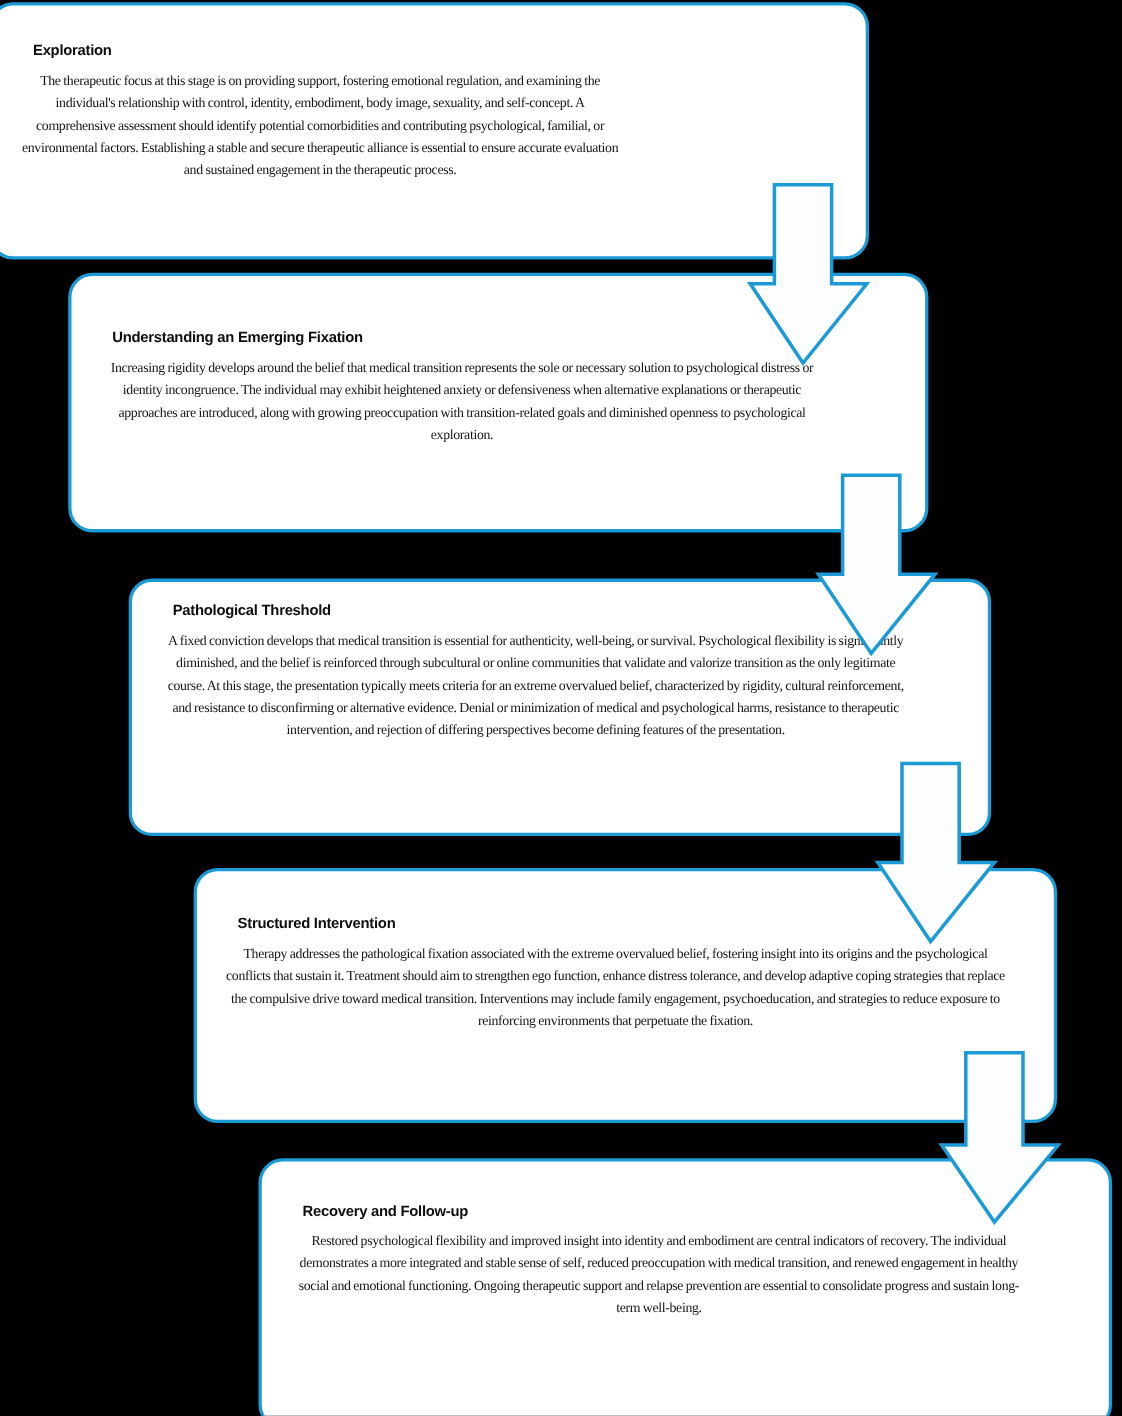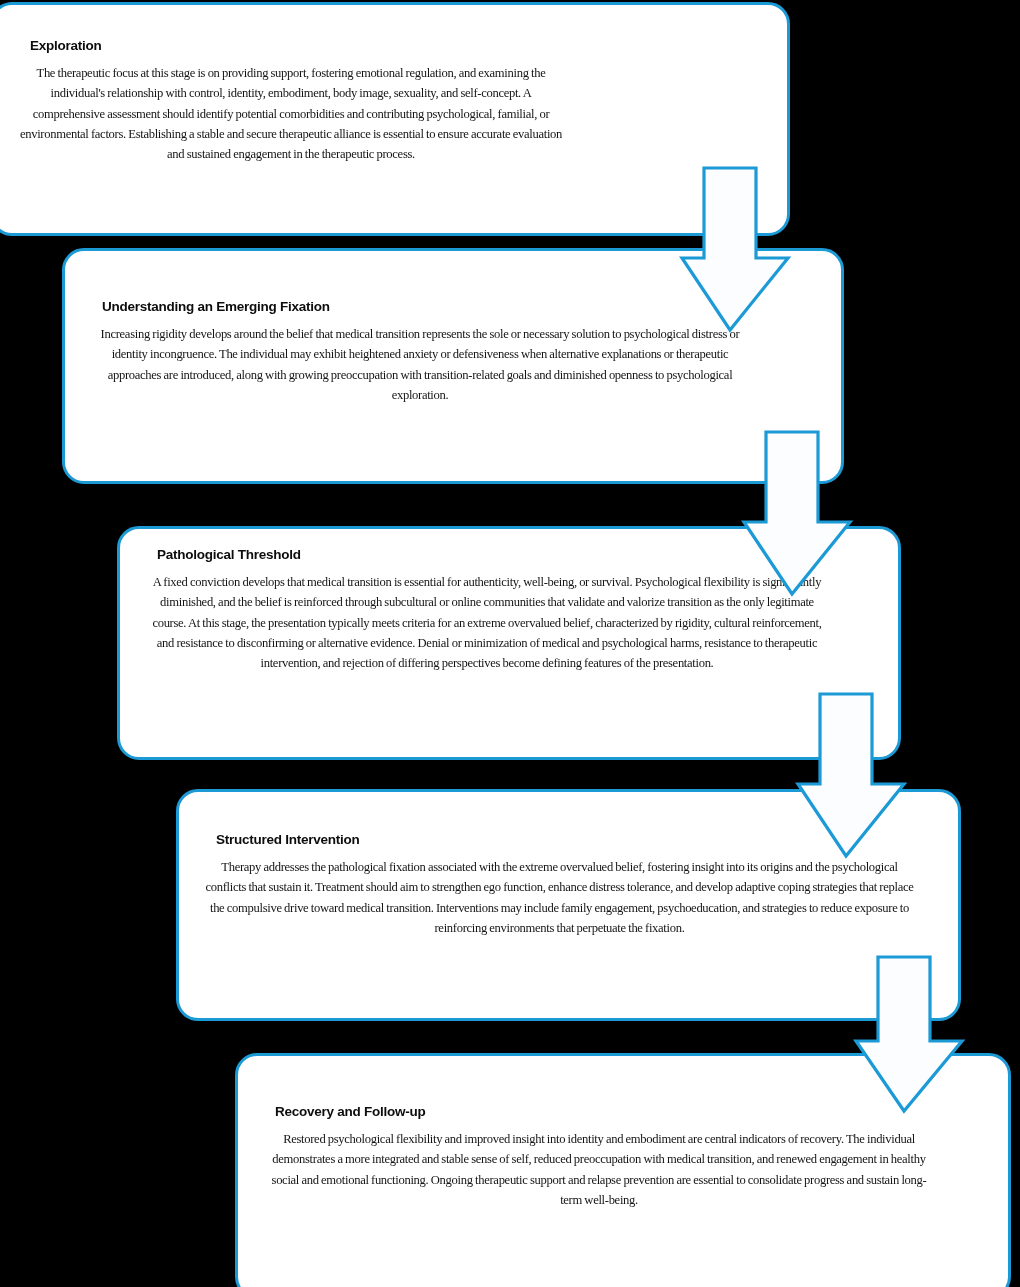--- a/index.html
+++ b/index.html
@@ -91,34 +91,34 @@
     </div>
   </div>
 
   <div class="stage-box" style="left:62px; top:248px; width:782px; height:236px;">
     <div class="box-inner" style="top:49px; padding-left:26px; padding-right:92px;">
       <div class="box-title">Understanding an Emerging Fixation</div>
       <div class="box-body">Increasing rigidity develops around the belief that medical transition represents the sole or necessary solution to psychological distress or identity incongruence. The individual may exhibit heightened anxiety or defensiveness when alternative explanations or therapeutic approaches are introduced, along with growing preoccupation with transition-related goals and diminished openness to psychological exploration.</div>
     </div>
   </div>
 
-  <div class="stage-box" style="left:117px; top:526px; width:784px; height:234px;">
+  <div class="stage-box" style="left:117px; top:526px; width:784px; height:234px;border-radius:21px;">
     <div class="box-inner" style="top:19px; padding-left:26px; padding-right:70px;">
       <div class="box-title">Pathological Threshold</div>
       <div class="box-body">A fixed conviction develops that medical transition is essential for authenticity, well-being, or survival. Psychological flexibility is significantly diminished, and the belief is reinforced through subcultural or online communities that validate and valorize transition as the only legitimate course. At this stage, the presentation typically meets criteria for an extreme overvalued belief, characterized by rigidity, cultural reinforcement, and resistance to disconfirming or alternative evidence. Denial or minimization of medical and psychological harms, resistance to therapeutic intervention, and rejection of differing perspectives become defining features of the presentation.</div>
     </div>
   </div>
 
   <div class="stage-box" style="left:176px; top:789px; width:785px; height:232px;">
     <div class="box-inner" style="top:41px; padding-left:26px; padding-right:44px;">
       <div class="box-title">Structured Intervention</div>
       <div class="box-body">Therapy addresses the pathological fixation associated with the extreme overvalued belief, fostering insight into its origins and the psychological conflicts that sustain it. Treatment should aim to strengthen ego function, enhance distress tolerance, and develop adaptive coping strategies that replace the compulsive drive toward medical transition. Interventions may include family engagement, psychoeducation, and strategies to reduce exposure to reinforcing environments that perpetuate the fixation.</div>
     </div>
   </div>
 
   <div class="stage-box" style="left:235px; top:1053px; width:776px; height:246px;">
-    <div class="box-inner" style="top:49px; padding-left:26px; padding-right:74px;">
+    <div class="box-inner" style="top:38px; padding-left:26px; padding-right:74px;">
       <div class="box-title">Recovery and Follow-up</div>
       <div class="box-body">Restored psychological flexibility and improved insight into identity and embodiment are central indicators of recovery. The individual demonstrates a more integrated and stable sense of self, reduced preoccupation with medical transition, and renewed engagement in healthy social and emotional functioning. Ongoing therapeutic support and relapse prevention are essential to consolidate progress and sustain long-term well-being.</div>
     </div>
   </div>
 
 </div>
 
 </body></html>

